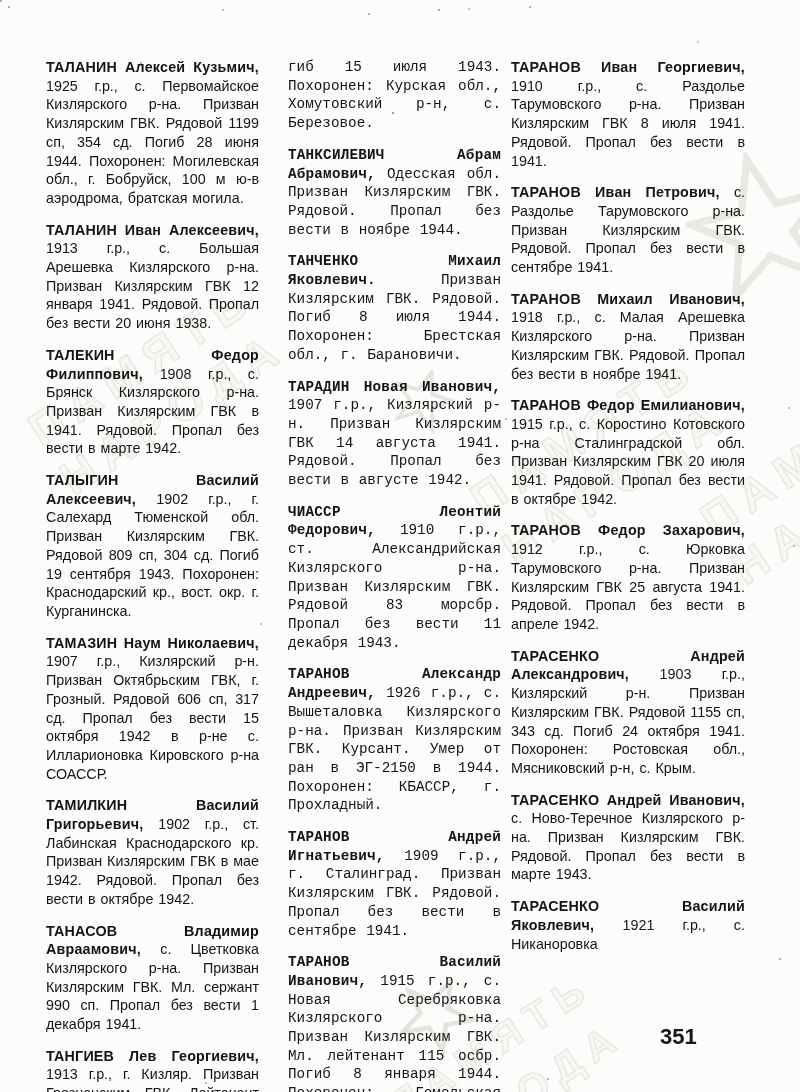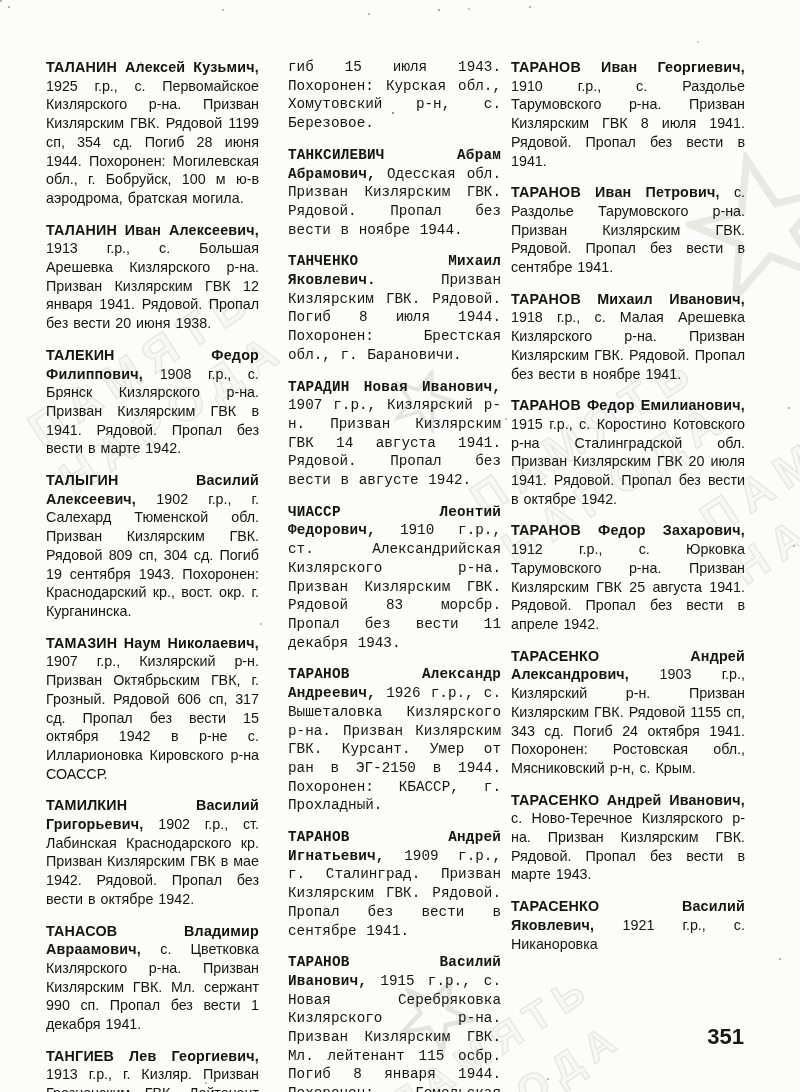--- a/index.html
+++ b/index.html
@@ -5,21 +5,21 @@
   html,body{margin:0;padding:0;background:#ffffff;}
   .page{position:relative;width:800px;height:1092px;background:#fcfcfa;overflow:hidden;
         font-family:"Liberation Sans",sans-serif;color:#141414;}
   .col{position:absolute;top:58px;}
   .col-1{left:30px;width:229px;}
   .col-2{left:272px;width:229px;font-family:Liberation Mono, monospace;}
   .col-3{left:495px;width:250px;}
   .entry{margin:0 0 13px 16px;font-size:14.3px;line-height:18.7px;text-align:justify;
          text-align-last:left;word-spacing:1px;}
   .entry b{font-weight:700;letter-spacing:.2px;}
-  .page-number{position:absolute;left:660px;top:1024px;width:84px;text-align:right;
+  .page-number{position:absolute;left:660px;top:1024px;width:84px;text-align:left;
          font-size:22px;font-weight:700;color:#161616;}
   
   .wm-text{position:absolute;font-weight:700;font-size:46px;letter-spacing:10px;line-height:58px;
          color:#f7f7f4;-webkit-text-stroke:1.3px #e6e6e1;transform:rotate(-33deg);
          white-space:nowrap;user-select:none;z-index:0;}
   .wm-star{position:absolute;z-index:0;}
   .columns, .page-number{z-index:2;}
   .col{z-index:2;}
   .specks{position:absolute;left:0;top:0;width:2px;height:2px;background:#9a9a9a;border-radius:50%;
          box-shadow:8px 6px #9a9a9a,222px 9px #a8a8a8,368px 13px #a0a0a0,438px 9px #8f8f8f,

